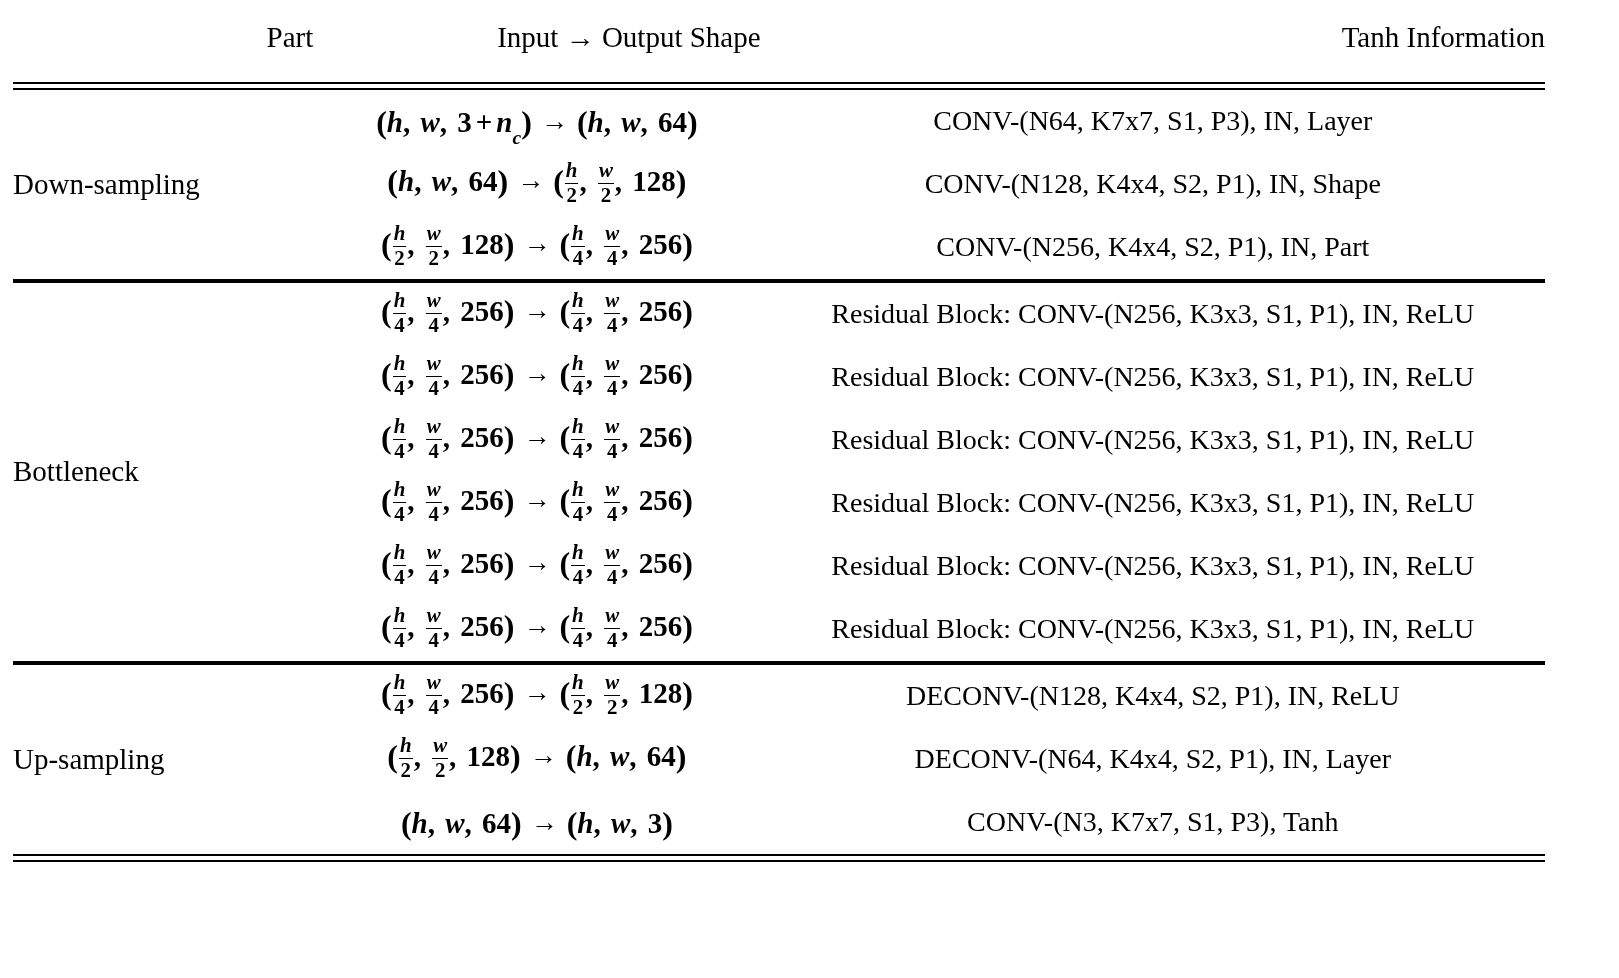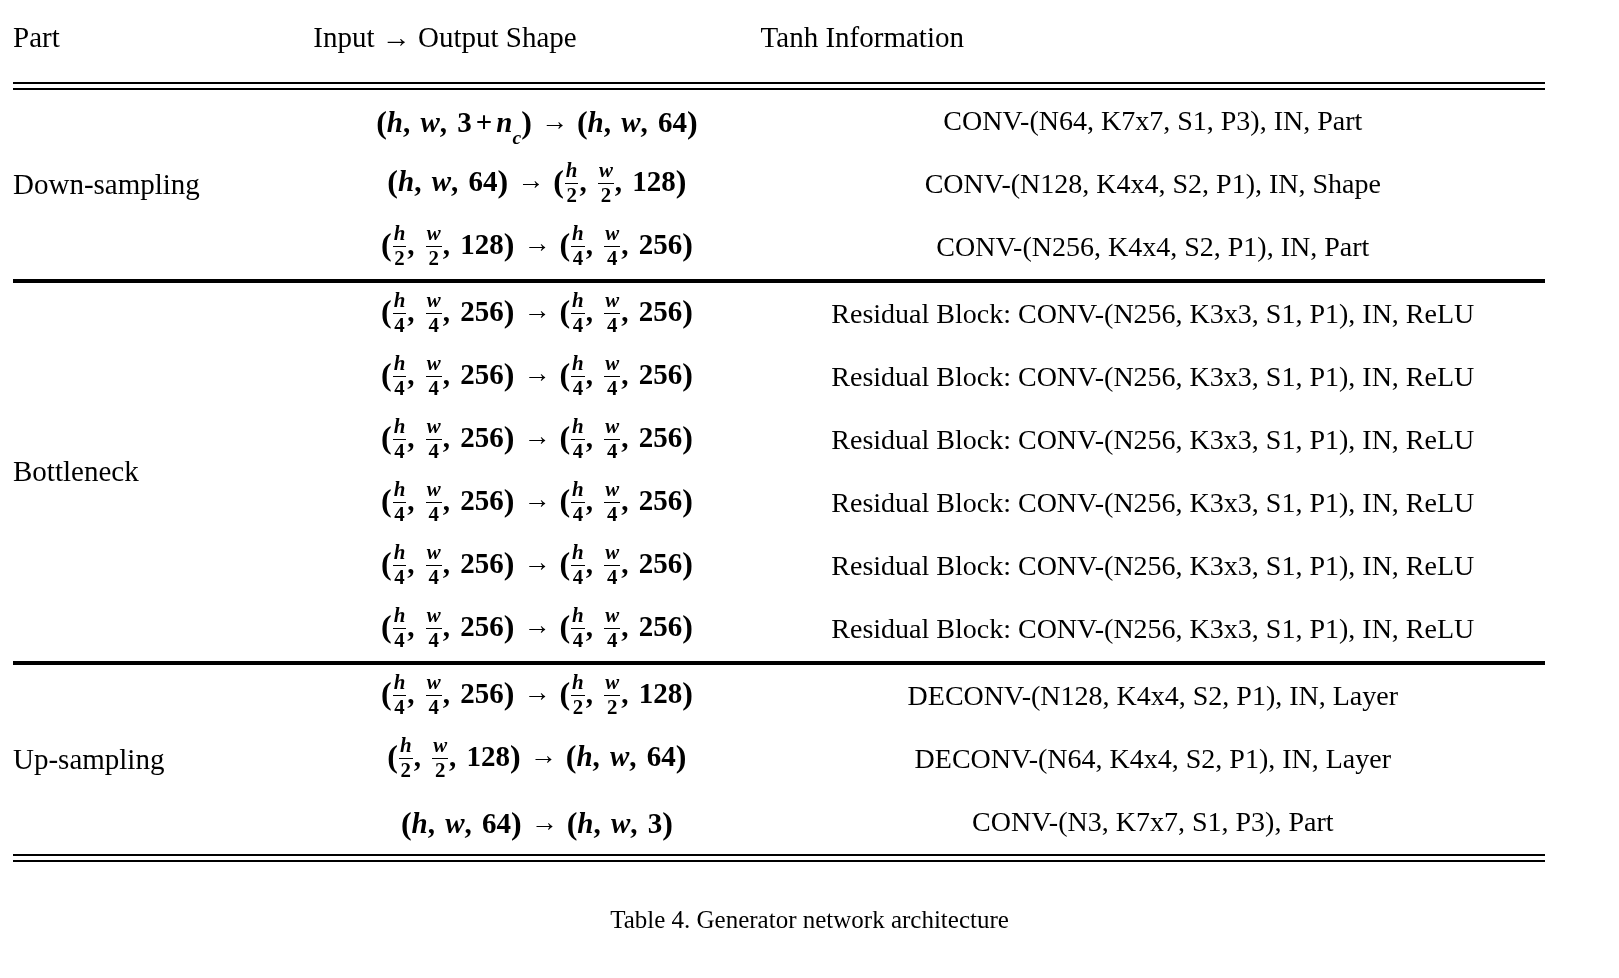--- a/index.html
+++ b/index.html
@@ -35,21 +35,21 @@
     table-layout: fixed;
   }
 
   table.arch col.c-part  { width: 19.6%; }
   table.arch col.c-shape { width: 29.2%; }
   table.arch col.c-info  { width: 51.2%; }
 
   thead th {
     font-weight: normal;
     font-size: 29px;
-    text-align: left;
+    text-align: right;
     padding: 22px 0 28px 0;
     vertical-align: middle;
     line-height: 1.1;
   }
 
   
   .rule-double {
     height: 8px;
     position: relative;
   }
@@ -210,21 +210,21 @@
           <td colspan="3">
             <div class="rule-double"></div>
           </td>
         </tr>
 
         <tr>
           <td class="cell part-cell" rowspan="3">Down-sampling</td>
           <td class="cell shape-cell">
             <span class="math"><span class="paren">(</span><span class="it">h</span><span class="comma">,</span>&nbsp;<span class="it">w</span><span class="comma">,</span>&nbsp;<span class="num">3</span><span class="plus">+</span><span class="it">n<sub>c</sub></span><span class="paren">)</span><span class="arrow">→</span><span class="paren">(</span><span class="it">h</span><span class="comma">,</span>&nbsp;<span class="it">w</span><span class="comma">,</span>&nbsp;<span class="num">64</span><span class="paren">)</span></span>
           </td>
-          <td class="cell info-cell">CONV-(N64, K7x7, S1, P3), IN, Part</td>
+          <td class="cell info-cell">CONV-(N64, K7x7, S1, P3), IN, Layer</td>
         </tr>
         <tr>
           <td class="cell shape-cell">
             <span class="math"><span class="paren">(</span><span class="it">h</span><span class="comma">,</span>&nbsp;<span class="it">w</span><span class="comma">,</span>&nbsp;<span class="num">64</span><span class="paren">)</span><span class="arrow">→</span><span class="paren">(</span><span class="frac"><span class="fnum">h</span><span class="fbar"></span><span class="fden">2</span></span><span class="comma">,</span>&nbsp;<span class="frac"><span class="fnum">w</span><span class="fbar"></span><span class="fden">2</span></span><span class="comma">,</span>&nbsp;<span class="num">128</span><span class="paren">)</span></span>
           </td>
           <td class="cell info-cell">CONV-(N128, K4x4, S2, P1), IN, Shape</td>
         </tr>
         <tr>
           <td class="cell shape-cell">
             <span class="math"><span class="paren">(</span><span class="frac"><span class="fnum">h</span><span class="fbar"></span><span class="fden">2</span></span><span class="comma">,</span>&nbsp;<span class="frac"><span class="fnum">w</span><span class="fbar"></span><span class="fden">2</span></span><span class="comma">,</span>&nbsp;<span class="num">128</span><span class="paren">)</span><span class="arrow">→</span><span class="paren">(</span><span class="frac"><span class="fnum">h</span><span class="fbar"></span><span class="fden">4</span></span><span class="comma">,</span>&nbsp;<span class="frac"><span class="fnum">w</span><span class="fbar"></span><span class="fden">4</span></span><span class="comma">,</span>&nbsp;<span class="num">256</span><span class="paren">)</span></span>
@@ -276,40 +276,39 @@
 
         <tr class="sep-thick">
           <td colspan="3"></td>
         </tr>
 
         <tr>
           <td class="cell part-cell" rowspan="3">Up-sampling</td>
           <td class="cell shape-cell">
             <span class="math"><span class="paren">(</span><span class="frac"><span class="fnum">h</span><span class="fbar"></span><span class="fden">4</span></span><span class="comma">,</span>&nbsp;<span class="frac"><span class="fnum">w</span><span class="fbar"></span><span class="fden">4</span></span><span class="comma">,</span>&nbsp;<span class="num">256</span><span class="paren">)</span><span class="arrow">→</span><span class="paren">(</span><span class="frac"><span class="fnum">h</span><span class="fbar"></span><span class="fden">2</span></span><span class="comma">,</span>&nbsp;<span class="frac"><span class="fnum">w</span><span class="fbar"></span><span class="fden">2</span></span><span class="comma">,</span>&nbsp;<span class="num">128</span><span class="paren">)</span></span>
           </td>
-          <td class="cell info-cell">DECONV-(N128, K4x4, S2, P1), IN, Layer</td>
+          <td class="cell info-cell">DECONV-(N128, K4x4, S2, P1), IN, ReLU</td>
         </tr>
         <tr>
           <td class="cell shape-cell">
             <span class="math"><span class="paren">(</span><span class="frac"><span class="fnum">h</span><span class="fbar"></span><span class="fden">2</span></span><span class="comma">,</span>&nbsp;<span class="frac"><span class="fnum">w</span><span class="fbar"></span><span class="fden">2</span></span><span class="comma">,</span>&nbsp;<span class="num">128</span><span class="paren">)</span><span class="arrow">→</span><span class="paren">(</span><span class="it">h</span><span class="comma">,</span>&nbsp;<span class="it">w</span><span class="comma">,</span>&nbsp;<span class="num">64</span><span class="paren">)</span></span>
           </td>
           <td class="cell info-cell">DECONV-(N64, K4x4, S2, P1), IN, Layer</td>
         </tr>
         <tr>
           <td class="cell shape-cell">
             <span class="math"><span class="paren">(</span><span class="it">h</span><span class="comma">,</span>&nbsp;<span class="it">w</span><span class="comma">,</span>&nbsp;<span class="num">64</span><span class="paren">)</span><span class="arrow">→</span><span class="paren">(</span><span class="it">h</span><span class="comma">,</span>&nbsp;<span class="it">w</span><span class="comma">,</span>&nbsp;<span class="num">3</span><span class="paren">)</span></span>
           </td>
-          <td class="cell info-cell">CONV-(N3, K7x7, S1, P3), Part</td>
+          <td class="cell info-cell">CONV-(N3, K7x7, S1, P3), Tanh</td>
         </tr>
 
         <tr class="sep-double">
           <td colspan="3">
             <div class="rule-double"></div>
           </td>
         </tr>
 
       </tbody>
     </table>
   </div>
 
-  <div class="caption">Table 4. Generator network architecture</div>
 
 </div>
 
 </body></html>

